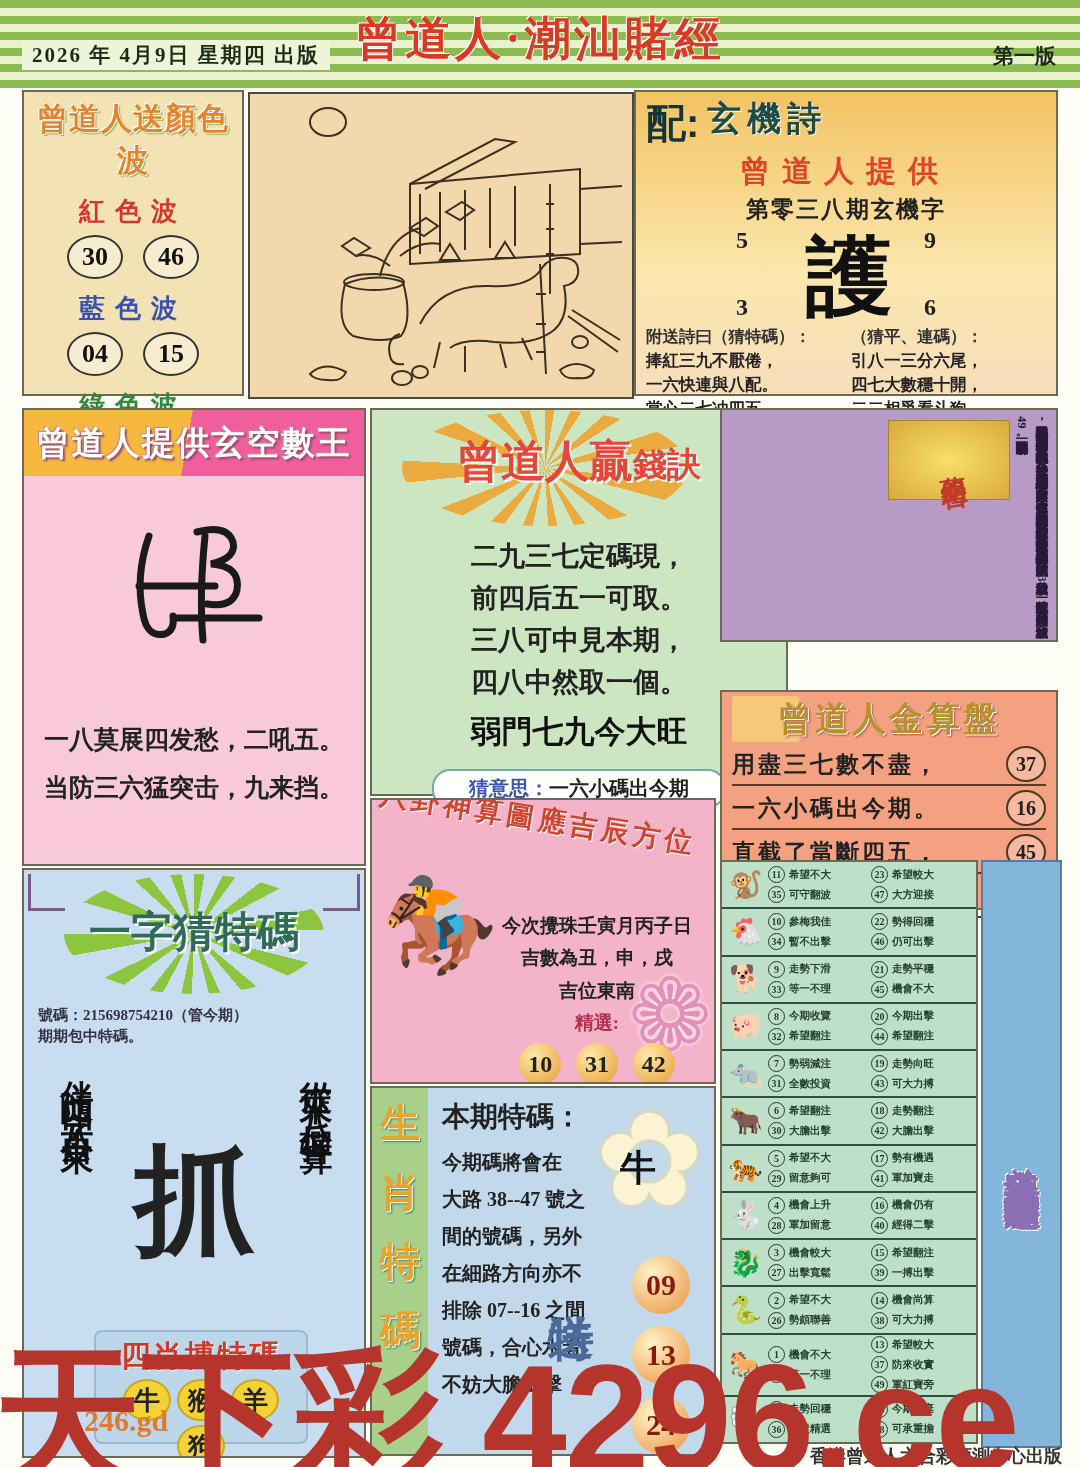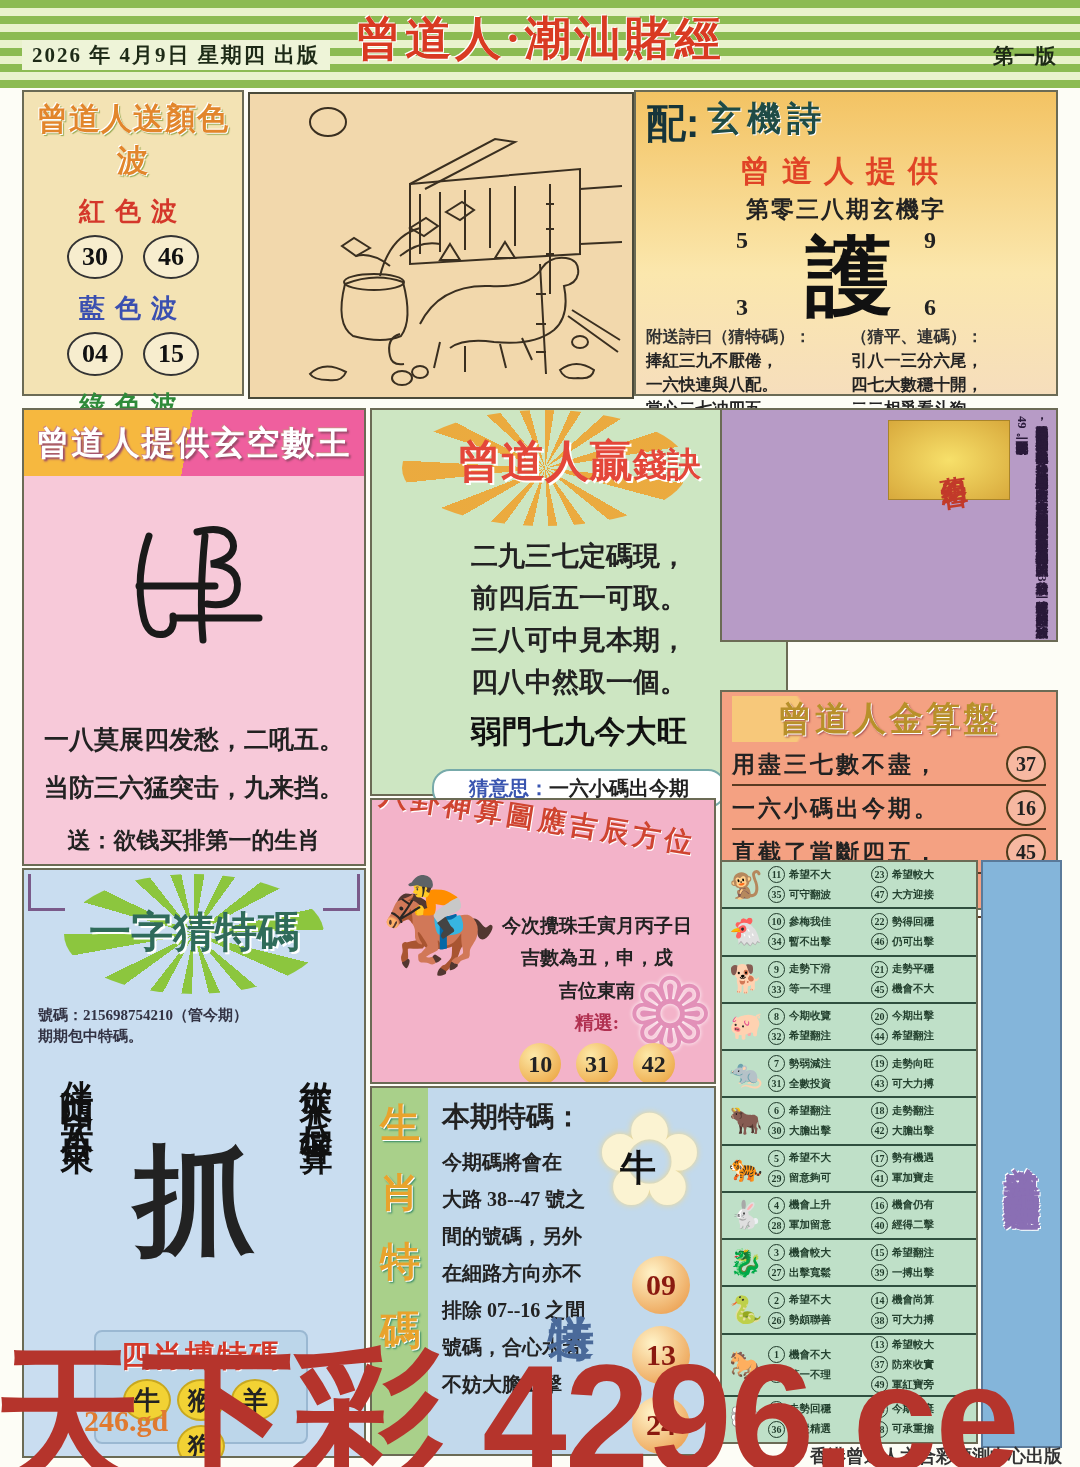--- a/index.html
+++ b/index.html
@@ -265,21 +265,20 @@
         <path d="M30 80 h76"></path>
         <path d="M88 26 q30 -8 36 10 q4 16 -22 22 q30 2 26 26 q-4 18 -30 14"></path>
         <path d="M96 30 q-6 60 -2 104"></path>
         <path d="M66 112 h84"></path>
       </g>
     </svg>
     <div id="xk-lines">
       <div>一八莫展四发愁，二吼五。</div>
       <div>当防三六猛突击，九来挡。</div>
     </div>
-    <div id="xk-gift">送：欲钱买排第一的生肖</div>
   </div>
 
   <div class="abs panel" id="win">
     <div id="win-burst">
       <div class="spikes"></div>
       <div id="win-title">
         <span>曾道人贏</span><small>錢訣</small>
       </div>
     </div>
     <div id="win-lines">

